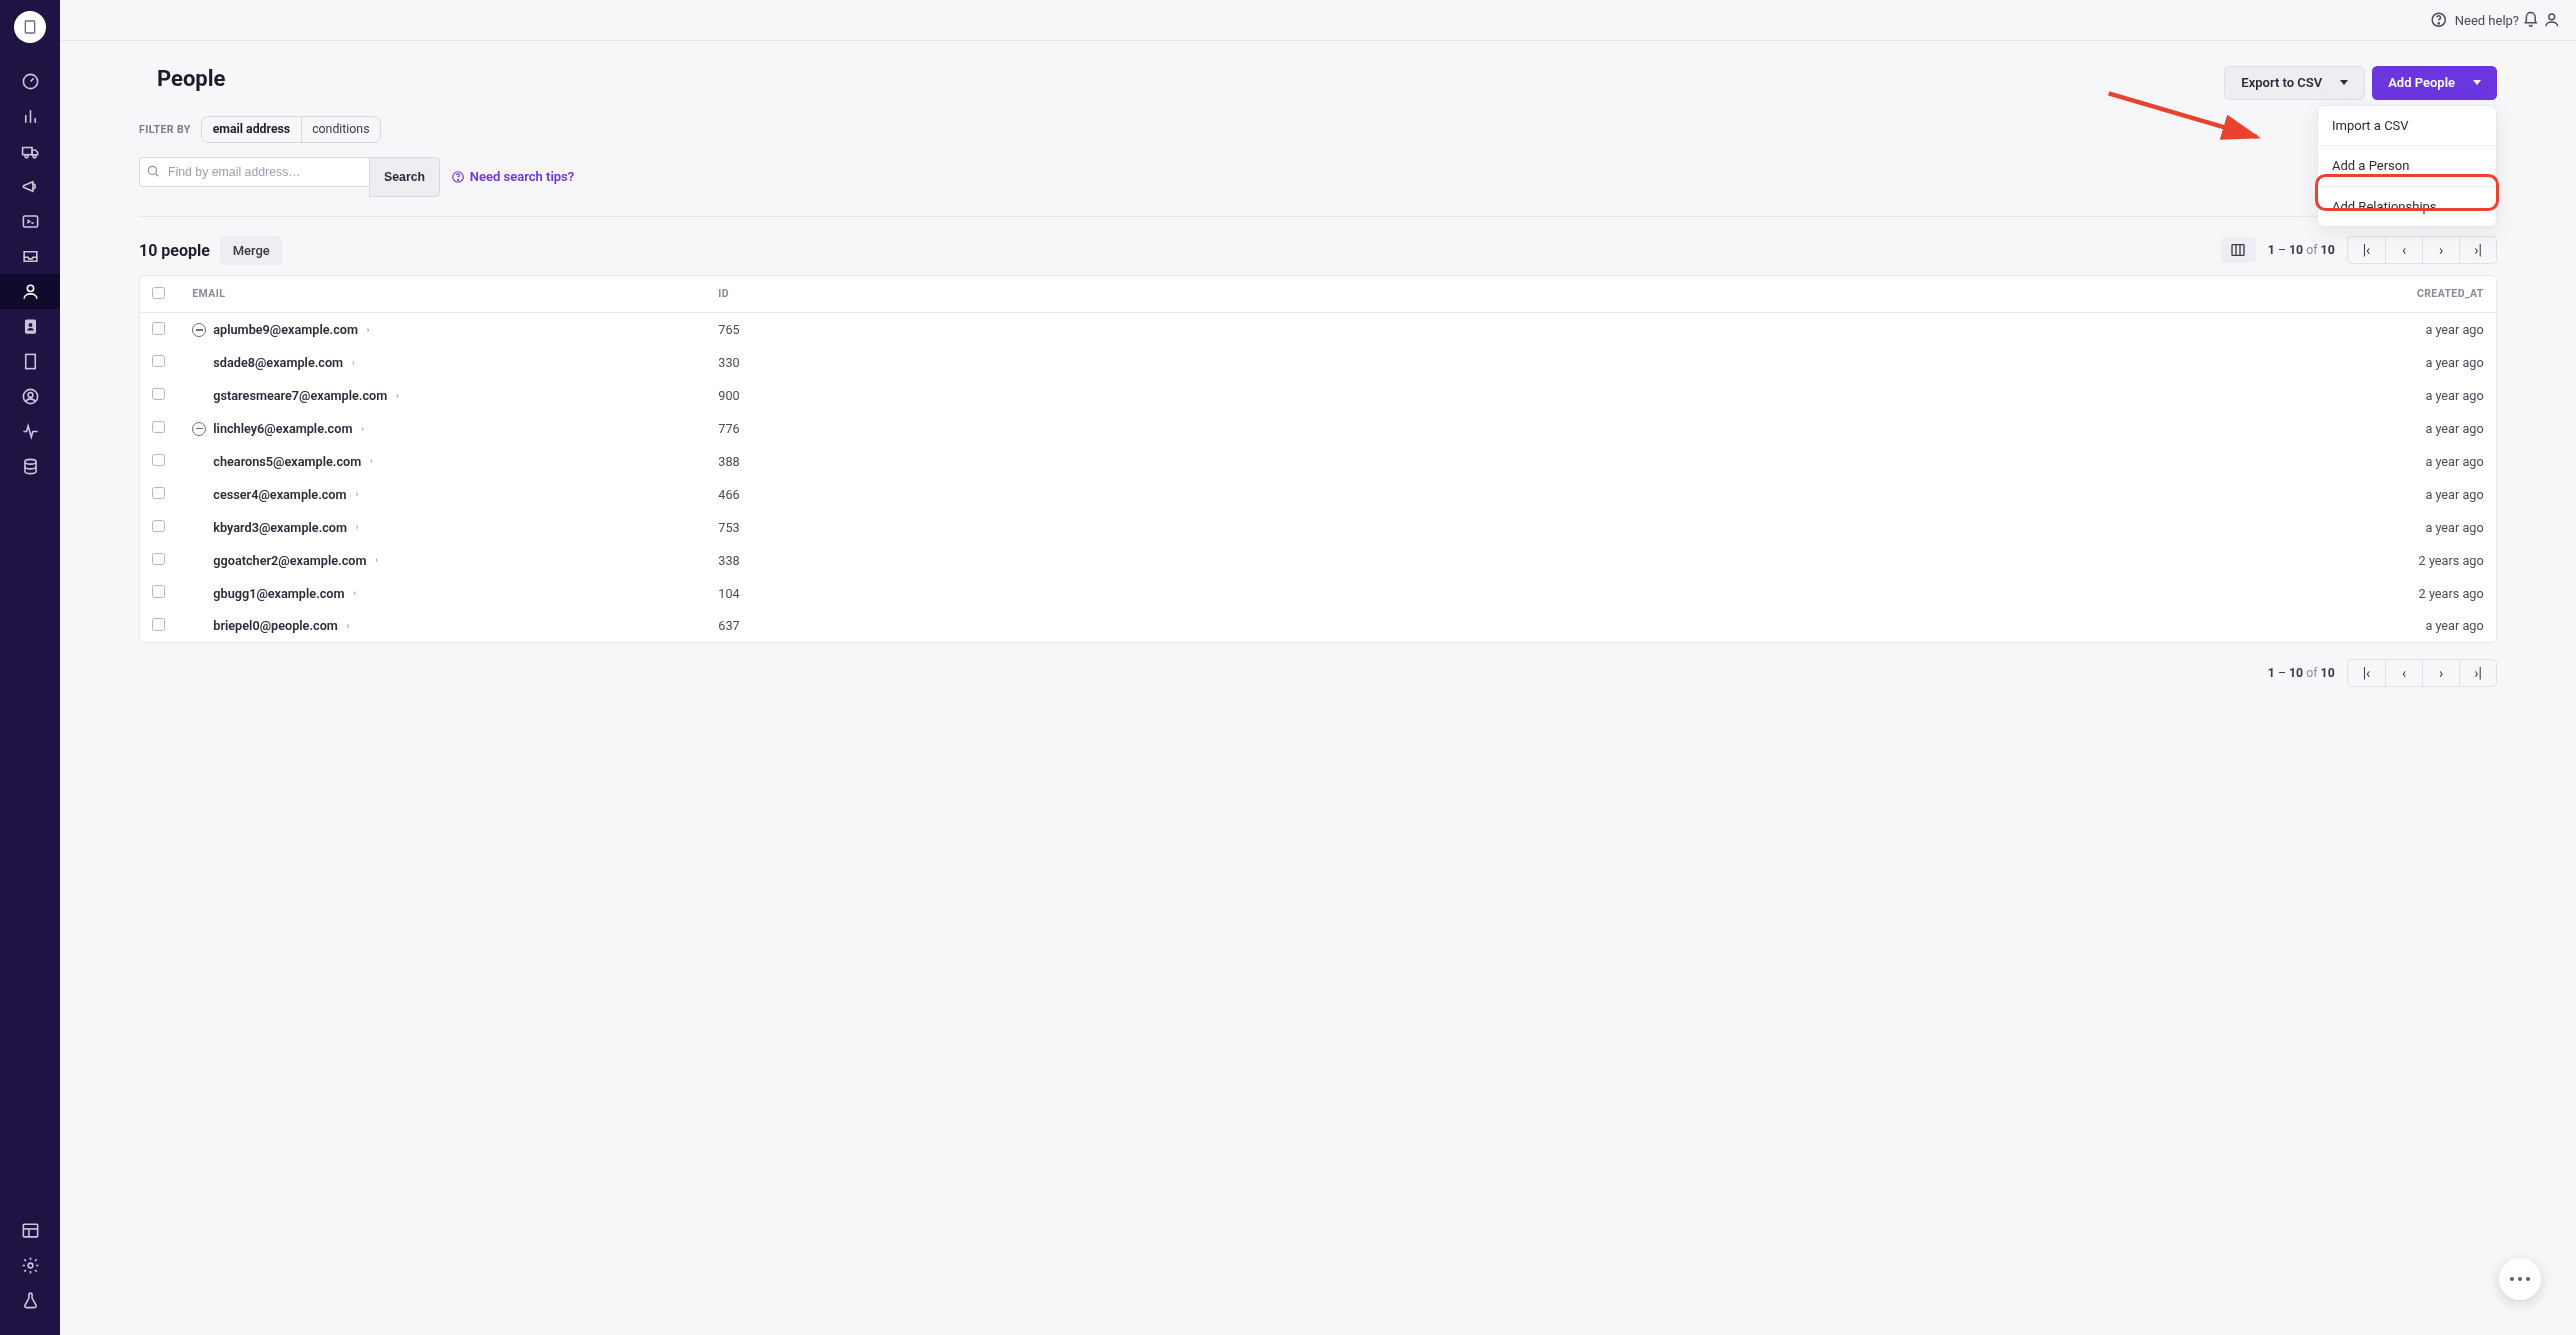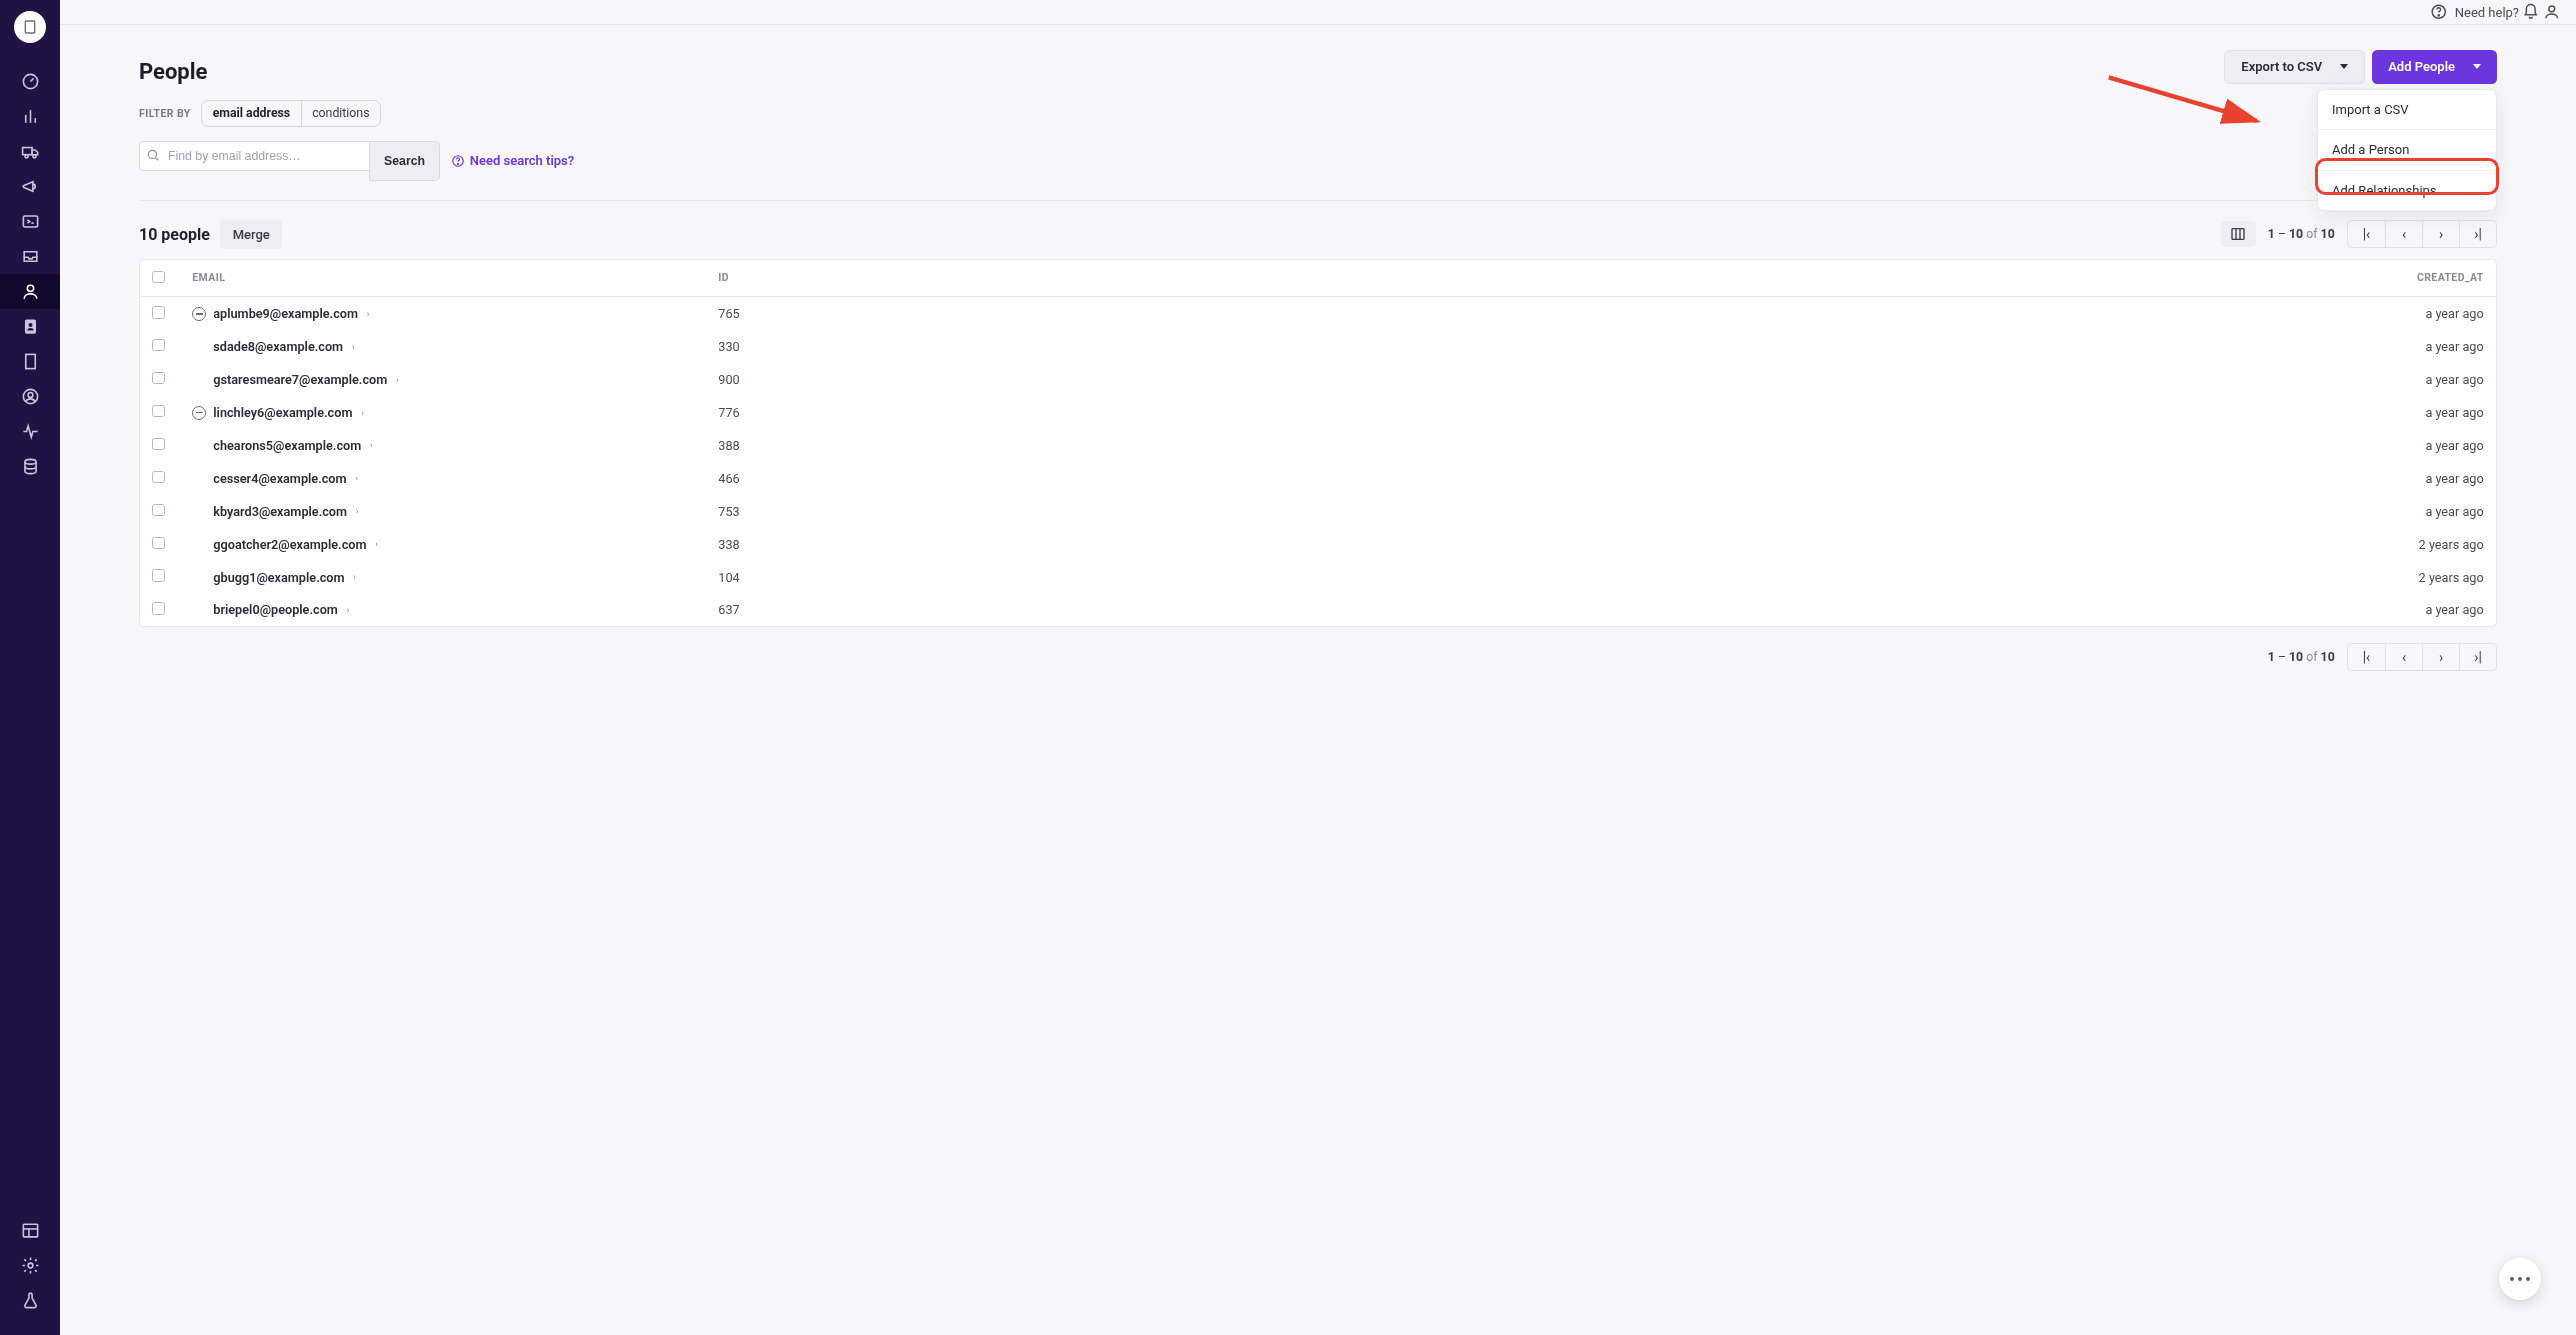--- a/index.html
+++ b/index.html
@@ -7,25 +7,25 @@
   .app { display: flex; width:100%; height:100%; }
   
   .sidebar { width: 60px; background:#1f1344; display:flex; flex-direction:column; align-items:center; padding-top:10.5px; gap:0px; flex-shrink:0;}
   .logo-circ { width:32px; height:32px; border-radius:50%; background:#ffffff; display:flex; align-items:center; justify-content:center; margin-bottom:21px; color:#6b6b80;}
   .nav-item { width:60px; height:35px; display:flex; align-items:center; justify-content:center; color:#c9c6da; cursor:pointer;}
   .nav-item.active{ background:#120a2c; color:#fff;}
   .nav-item svg { width:19px; height:19px; }
   .nav-bottom { margin-top:auto; margin-bottom:17.5px; display:flex; flex-direction:column; align-items:center; width:100%;}
   
   .main { flex:1; display:flex; flex-direction:column; position:relative;}
-  .topbar { height:25px; border-bottom:0.9px solid #e7e7ee; display:flex; justify-content:flex-end; align-items:center; padding:0 16px; gap:3px; color:#4b4b5a; font-size:13px;}
+  .topbar { height:41px; border-bottom:0.9px solid #e7e7ee; display:flex; justify-content:flex-end; align-items:center; padding:0 16px; gap:3px; color:#4b4b5a; font-size:13px;}
   .topbar .help{ display:flex; align-items:center; gap:7px; cursor:pointer;}
   .topbar svg.ico{ width:17.5px; height:17.5px; stroke:#4b4b5a;}
   .content { padding: 24.5px 79px 26px 79px; position:relative; flex:1;}
-  .title-row { display:flex; align-items:flex-end; justify-content:space-between; }
+  .title-row { display:flex; align-items:flex-start; justify-content:space-between;margin-left:18px; }
   .title { font-size:22px; font-weight:700; color:#1c1c2b;}
   .btns { display:flex; gap:7px; position:relative;}
   .btn { display:flex; align-items:center; gap:18px; padding:8.8px 16px; border-radius:5.3px; font-size:13px; font-weight:600; cursor:pointer;}
   .btn.csv{ background:#ededf2; color:#2b2b3a; border:0.9px solid #e0e0e8;}
   .btn.add{ background:#6b35e0; color:#fff;}
   .caret { width:0; height:0; border-left:4.4px solid transparent; border-right:4.4px solid transparent; border-top:5.3px solid currentColor;}
   
   .dropdown { position:absolute; top:39px; right:0; width:180px; background:#fff; border:0.9px solid #e7e7ee; border-radius:7px; box-shadow:0 5.3px 21px rgba(0,0,0,0.08);}
   .dropdown .dd-item{ padding:12.3px 14px; font-size:13px; color:#2b2b3a; cursor:pointer;}
   .dropdown .dd-item + .dd-item{ border-top:0.9px solid #edeff5;}

